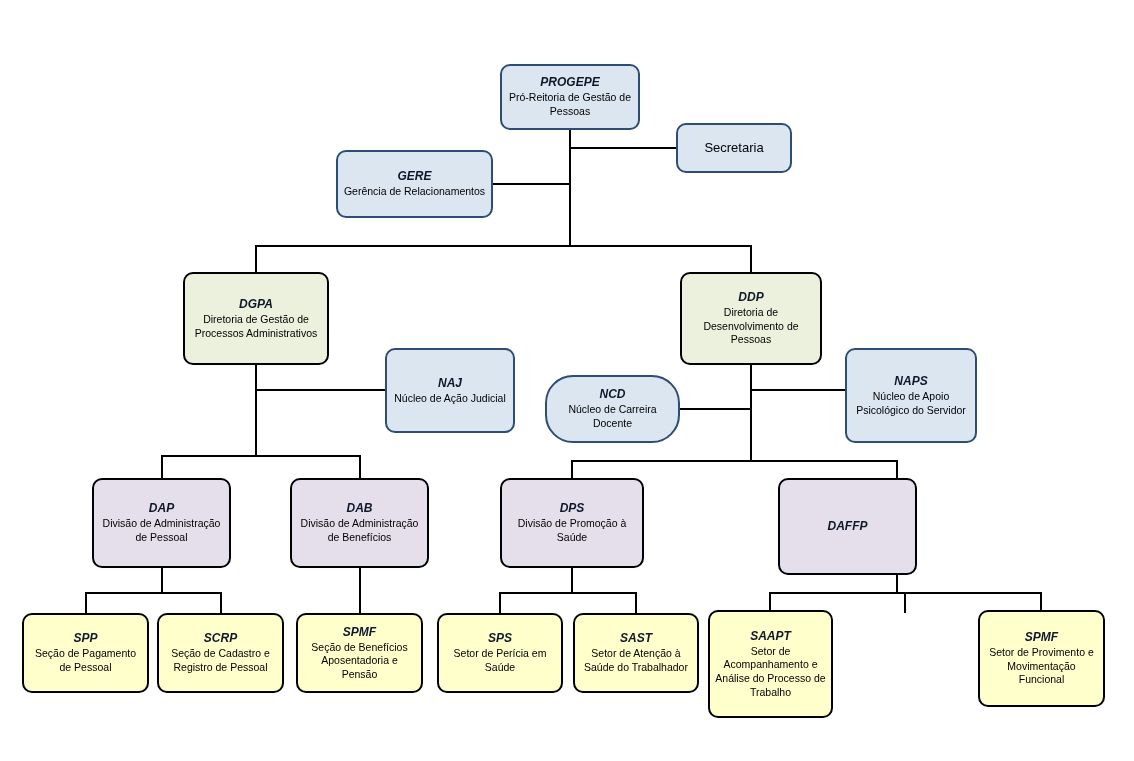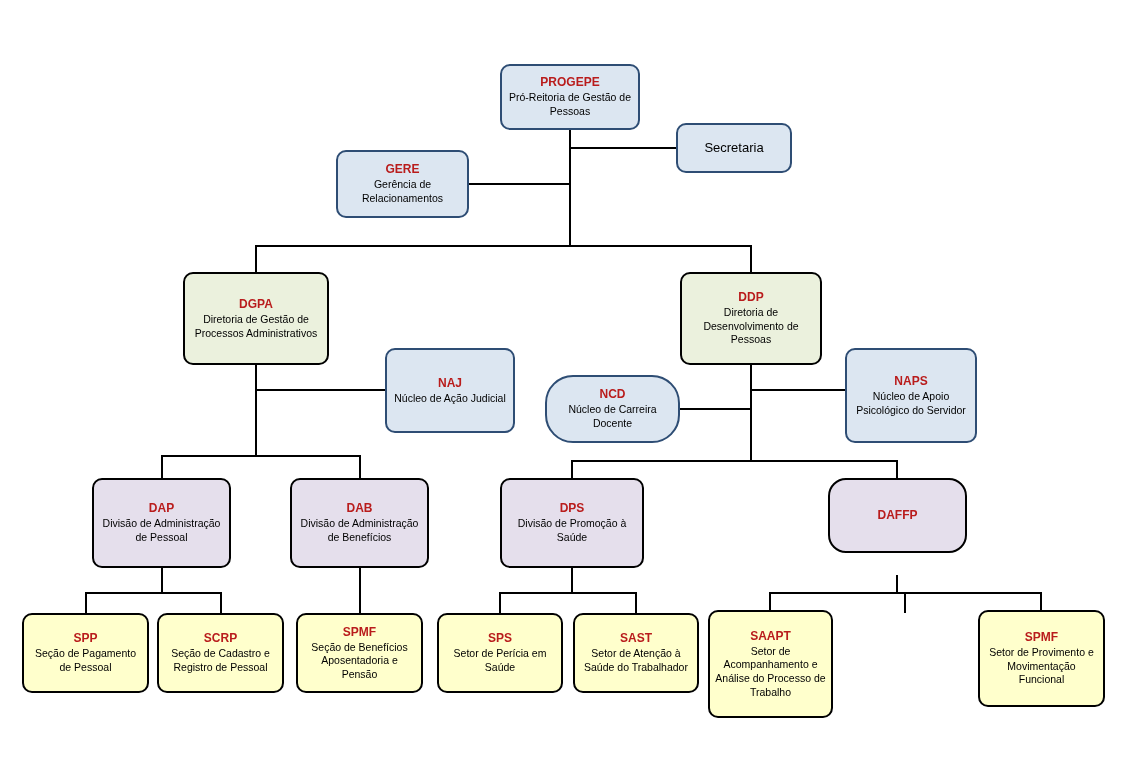--- a/index.html
+++ b/index.html
@@ -17,21 +17,21 @@
     border: 2px solid #000000;
     border-radius: 10px;
     display: flex;
     flex-direction: column;
     align-items: center;
     justify-content: center;
     text-align: center;
     padding: 3px 5px;
     background: #ffffff;
   }
-  .node .acr { font-weight: bold; font-size: 12px; color: #b91c1c; margin-bottom: 2px; }
+  .node .acr { font-weight: bold; font-size: 12px; color: #0f172a; margin-bottom: 2px; font-style: italic; }
   .node .lbl { font-size: 10.5px; line-height: 1.3; color: #000; }
   .node .lbl-big { font-size: 13px; color: #000; }
   .lv-blue   { background: #dce6f1; border-color: #2e4d74; }
   .lv-green  { background: #ebf1dd; border-color: #000000; }
   .lv-purple { background: #e5dfec; border-color: #000000; }
   .lv-yellow { background: #ffffcc; border-color: #000000; }
   .hline, .vline { position: absolute; background: #000000; }
   .hline { height: 2px; }
   .vline { width: 2px; }
 </style>
@@ -74,21 +74,21 @@
 
   <div class="node lv-blue" style="left:500px; top:64px; width:140px; height:66px;">
     <div class="acr">PROGEPE</div>
     <div class="lbl">Pró-Reitoria de Gestão de Pessoas</div>
   </div>
 
   <div class="node lv-blue" style="left:676px; top:123px; width:116px; height:50px;">
     <div class="lbl lbl-big">Secretaria</div>
   </div>
 
-  <div class="node lv-blue" style="left:336px; top:150px; width:133px; height:68px;">
+  <div class="node lv-blue" style="left:336px; top:150px; width:157px; height:68px;">
     <div class="acr">GERE</div>
     <div class="lbl">Gerência de Relacionamentos</div>
   </div>
 
   <div class="node lv-green" style="left:183px; top:272px; width:146px; height:93px;">
     <div class="acr">DGPA</div>
     <div class="lbl">Diretoria de Gestão de Processos Administrativos</div>
   </div>
 
   <div class="node lv-green" style="left:680px; top:272px; width:142px; height:93px;">
@@ -119,21 +119,21 @@
   <div class="node lv-purple" style="left:290px; top:478px; width:139px; height:90px;">
     <div class="acr">DAB</div>
     <div class="lbl">Divisão de Administração de Benefícios</div>
   </div>
 
   <div class="node lv-purple" style="left:500px; top:478px; width:144px; height:90px;">
     <div class="acr">DPS</div>
     <div class="lbl">Divisão de Promoção à Saúde</div>
   </div>
 
-  <div class="node lv-purple" style="left:828px; top:478px; width:139px; height:75px;border-radius:18px;">
+  <div class="node lv-purple" style="left:778px; top:478px; width:139px; height:97px;">
     <div class="acr">DAFFP</div>
   </div>
 
   <div class="node lv-yellow" style="left:22px; top:613px; width:127px; height:80px;">
     <div class="acr">SPP</div>
     <div class="lbl">Seção de Pagamento de Pessoal</div>
   </div>
 
   <div class="node lv-yellow" style="left:157px; top:613px; width:127px; height:80px;">
     <div class="acr">SCRP</div>

